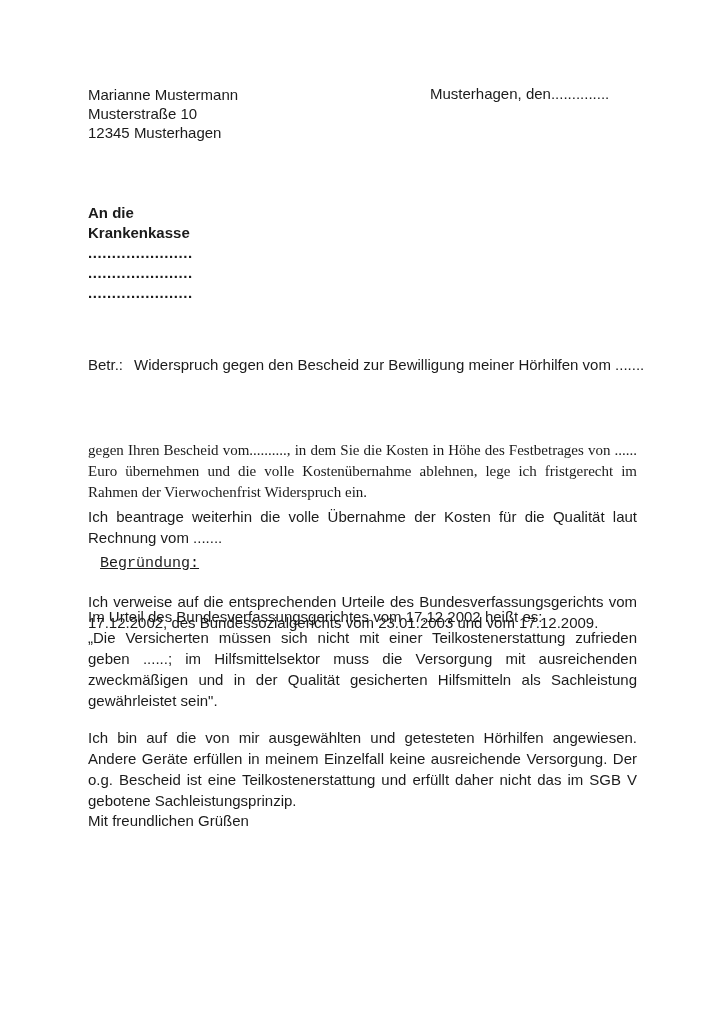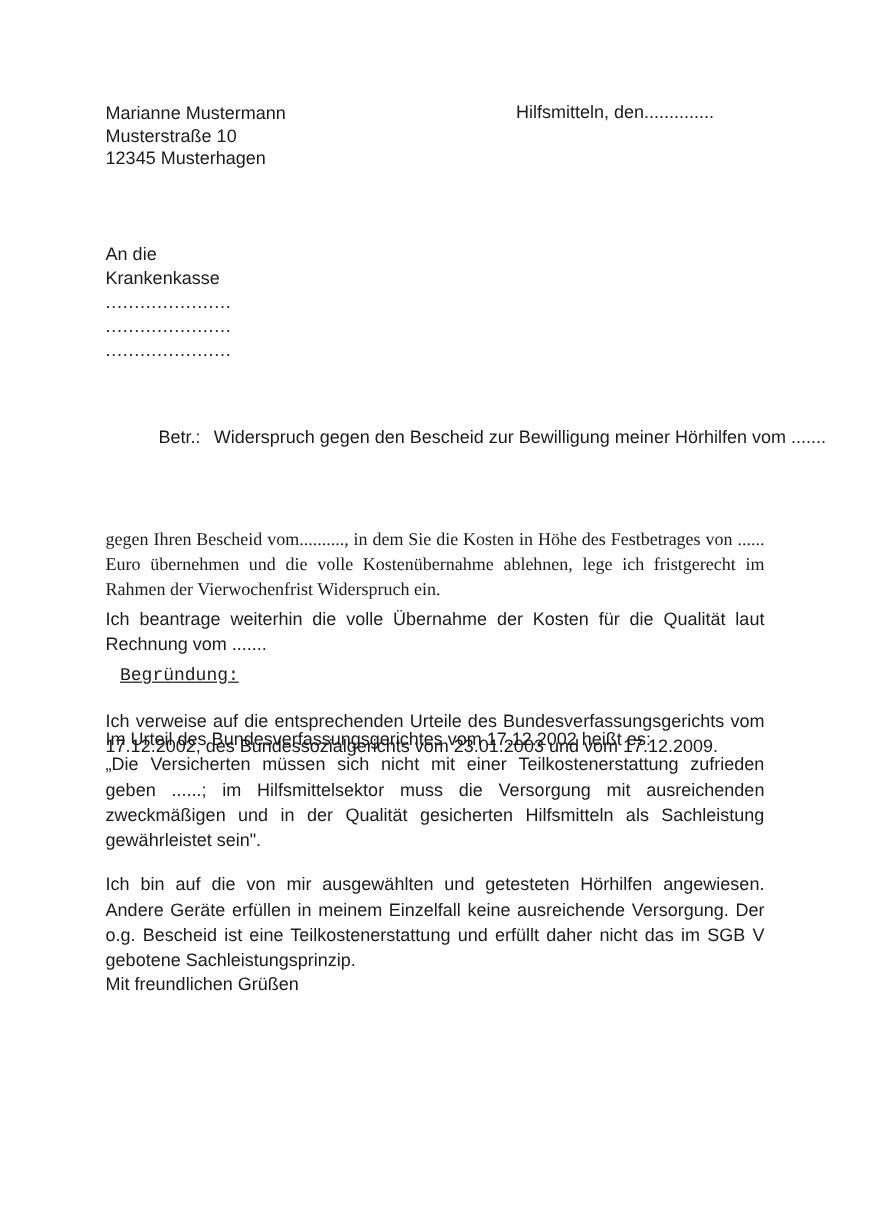--- a/index.html
+++ b/index.html
@@ -9,23 +9,23 @@
     height: 1024px;
     background: #ffffff;
     font-family: "Liberation Sans", sans-serif;
     font-size: 15px;
     color: #1b1b1b;
     overflow: hidden;
   }
   .abs { position: absolute; }
   .sender { left: 88px; top: 85px; line-height: 19px; }
   .dateline { left: 430px; top: 85px; }
-  .recipient { left: 88px; top: 203px; line-height: 20px; }
+  .recipient { left: 88px; top: 203px; line-height: 20px; font-weight: bold; }
   .recipient .dots-line { letter-spacing: 0.6px; }
-  .subject { left: 88px; top: 356px; white-space: nowrap; margin-left: 44px; }
+  .subject { left: 88px; top: 356px; white-space: nowrap; }
   .subject-label { margin-right: 11px; }
   .salutation { left: 88px; top: 405px; }
   .para {
     left: 88px;
     width: 549px;
     margin: 0;
     text-align: justify;
     line-height: 21px;
     white-space: pre-line;
   }
@@ -41,21 +41,21 @@
 <body>
 
 <div class="page">
 
   <div class="abs sender">
     <div>Marianne Mustermann</div>
     <div>Musterstraße 10</div>
     <div>12345 Musterhagen</div>
   </div>
 
-  <div class="abs dateline">Hilfsmitteln, den..............</div>
+  <div class="abs dateline">Musterhagen, den..............</div>
 
   <div class="abs recipient">
     <div>An die</div>
     <div>Krankenkasse</div>
     <div class="dots-line">......................</div>
     <div class="dots-line">......................</div>
     <div class="dots-line">......................</div>
   </div>
 
   <div class="abs subject">

